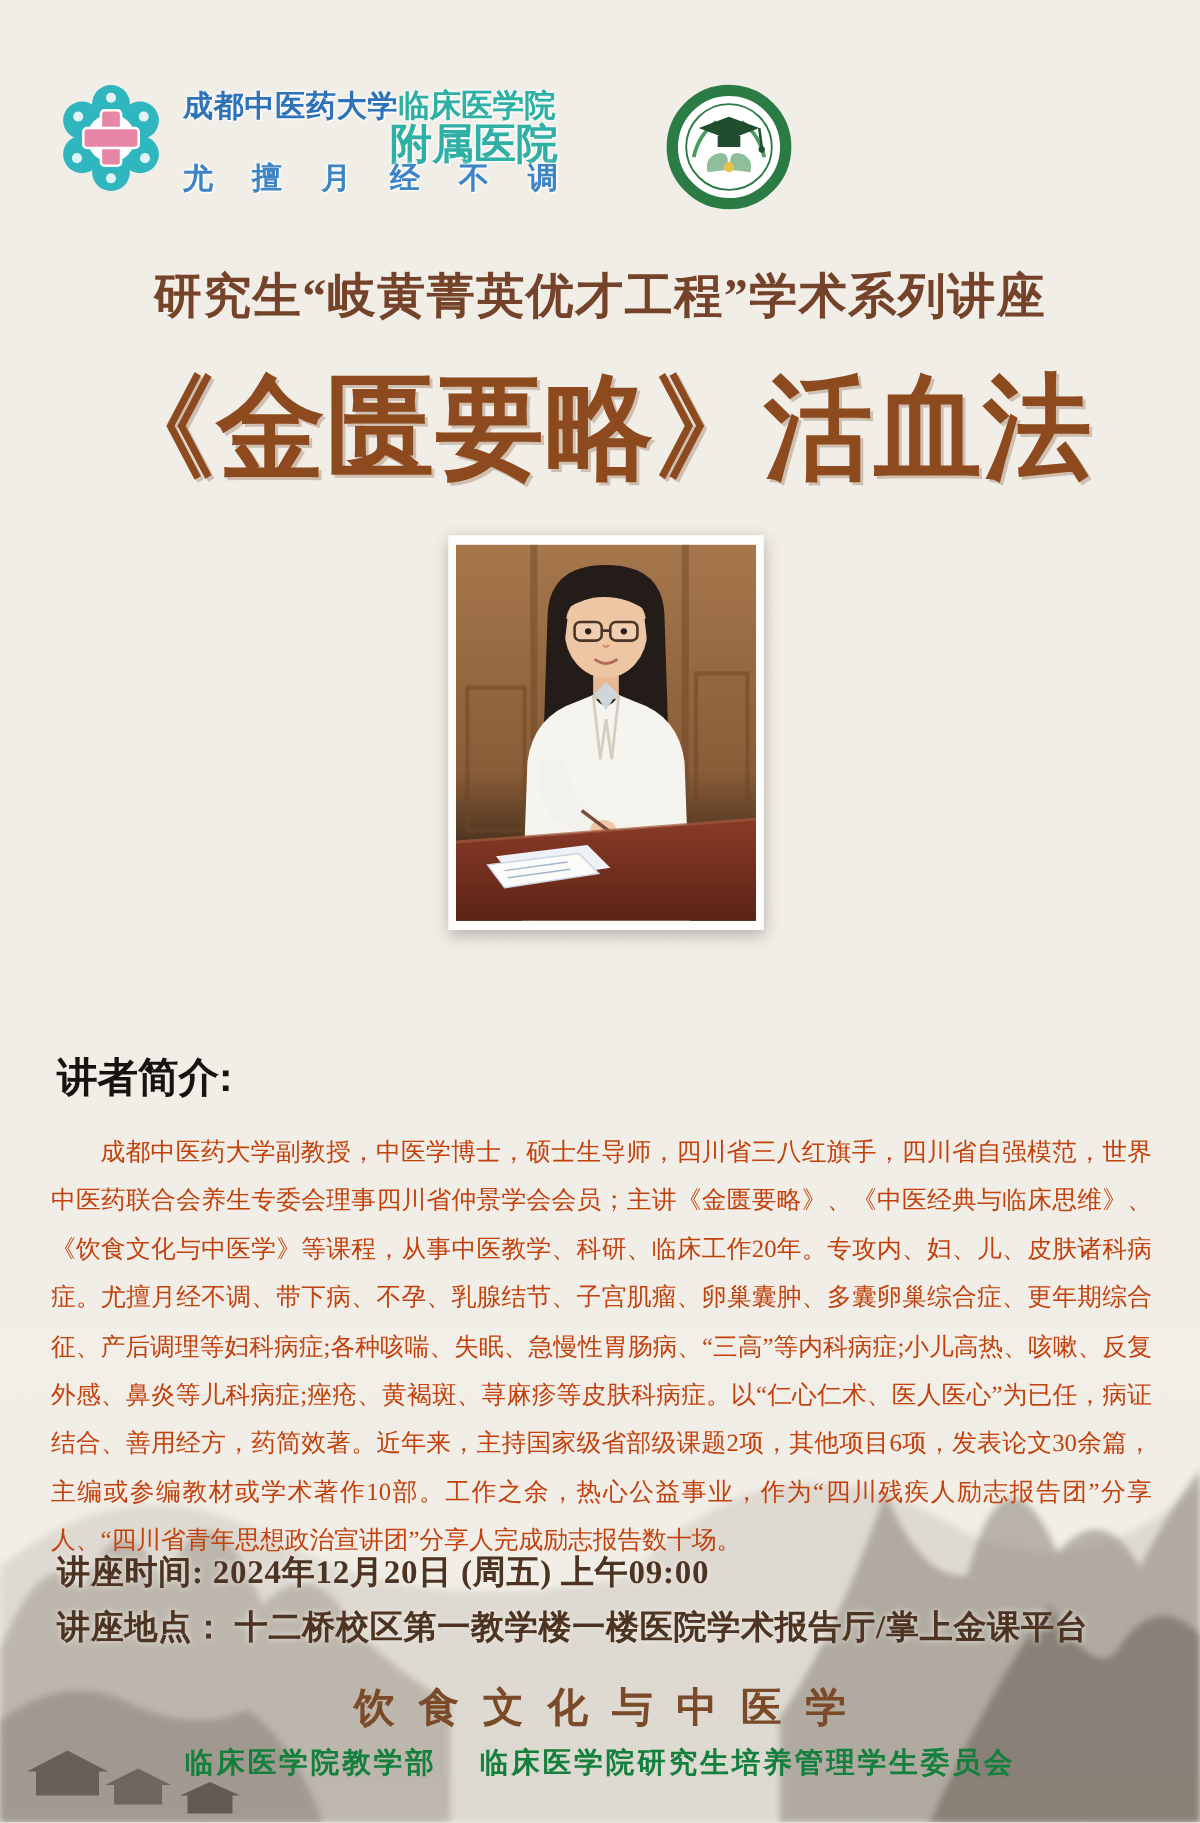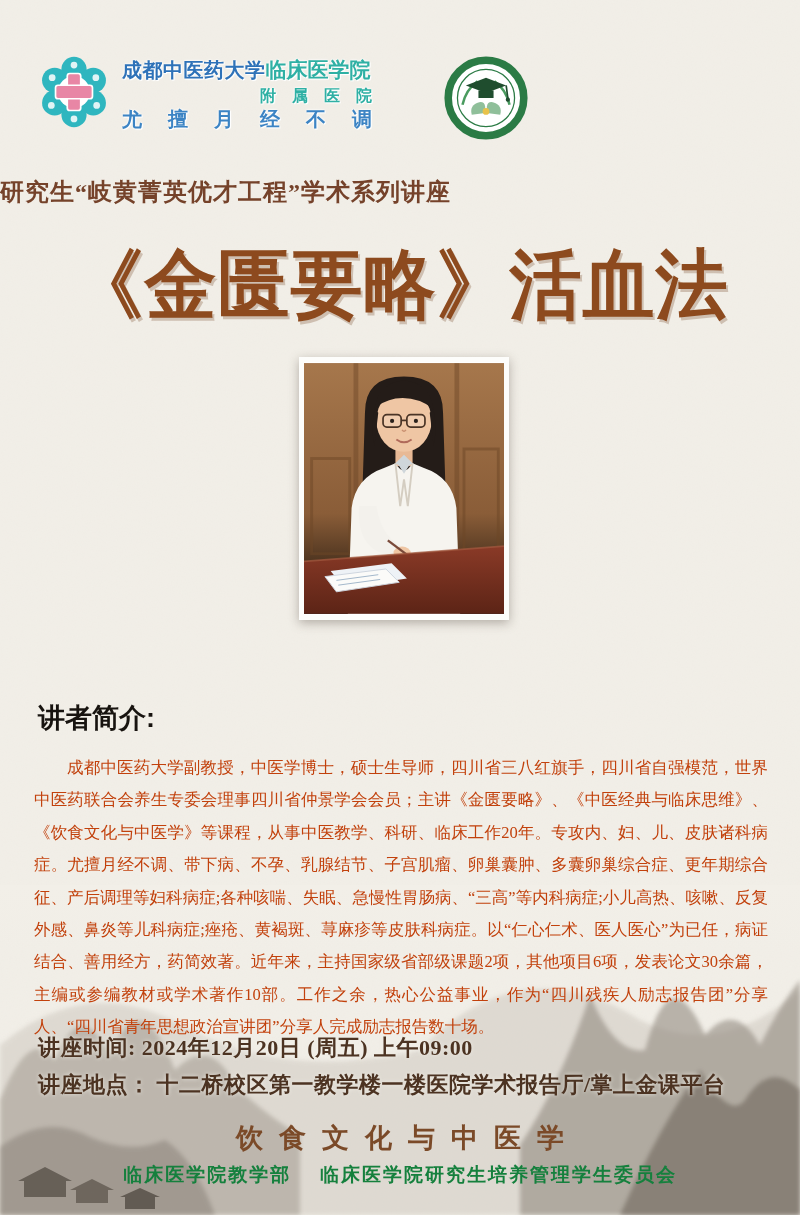--- a/index.html
+++ b/index.html
@@ -13,33 +13,33 @@
 
   
   .header-left { position:absolute; left:32px; top:48px; display:flex; align-items:flex-start; gap:6px; }
   .hl-logo { width:84px; height:84px; margin-top:2px; }
   .hl-text { width:250px; font-family:"Liberation Sans", sans-serif; font-weight:bold; margin-top:8px;
              text-shadow:0 0 3px #fff, 0 0 2px #fff, 1px 1px 0 #fff; }
   .hl-row1 { display:flex; align-items:baseline; }
   .hl-univ { font-size:20px; color:#2e72b8; letter-spacing:.5px; white-space:nowrap; }
   .hl-college { font-size:21px; color:#2fb0a4; white-space:nowrap; }
   .hl-row2 { width:112px; margin-left:auto; text-align:justify; text-align-last:justify;
-             font-size:16px; color:#2fb0a4; line-height:23px; }
+             font-size:28px; color:#2fb0a4; line-height:23px; }
   .hl-row3 { width:100%; text-align:justify; text-align-last:justify; font-size:20px;
              color:#3c84c4; line-height:24px; }
 
   .header-right { position:absolute; left:444px; top:56px; display:flex; align-items:center; gap:8px; }
   .hr-logo { width:84px; height:84px; flex:0 0 auto; }
   .hr-text { font-family:"Liberation Sans", sans-serif; font-weight:bold; font-size:19px;
              color:#2b7b45; line-height:26px; white-space:nowrap;
              text-shadow:0 0 3px #fff, 1px 1px 0 #fff; }
 
   
-  .series-title { position:absolute; left:0; top:176px; width:100%; text-align:left;
-                  font-size:24px; font-weight:bold; color:#75422a; letter-spacing:1px; }
+  .series-title { position:absolute; left:0; top:176px; width:100%; text-align:center;
+                  font-size:32px; font-weight:bold; color:#75422a; letter-spacing:1px; }
   .main-title { position:absolute; left:0; top:238px; width:100%; text-align:center;
                 font-size:72px; font-weight:bold; color:#8d4a1e; letter-spacing:1px;
                 text-shadow:2px 2px 0 rgba(104,52,16,.25); transform:scaleY(1.06); }
 
   
   .photo-frame { position:absolute; left:299px; top:357px; width:210px; height:263px;
                  background:#fff; border:5px solid #fdfdfb; box-shadow:0 3px 10px rgba(60,50,40,.35); }
   .photo-frame svg { display:block; width:100%; height:100%; }
 
   

